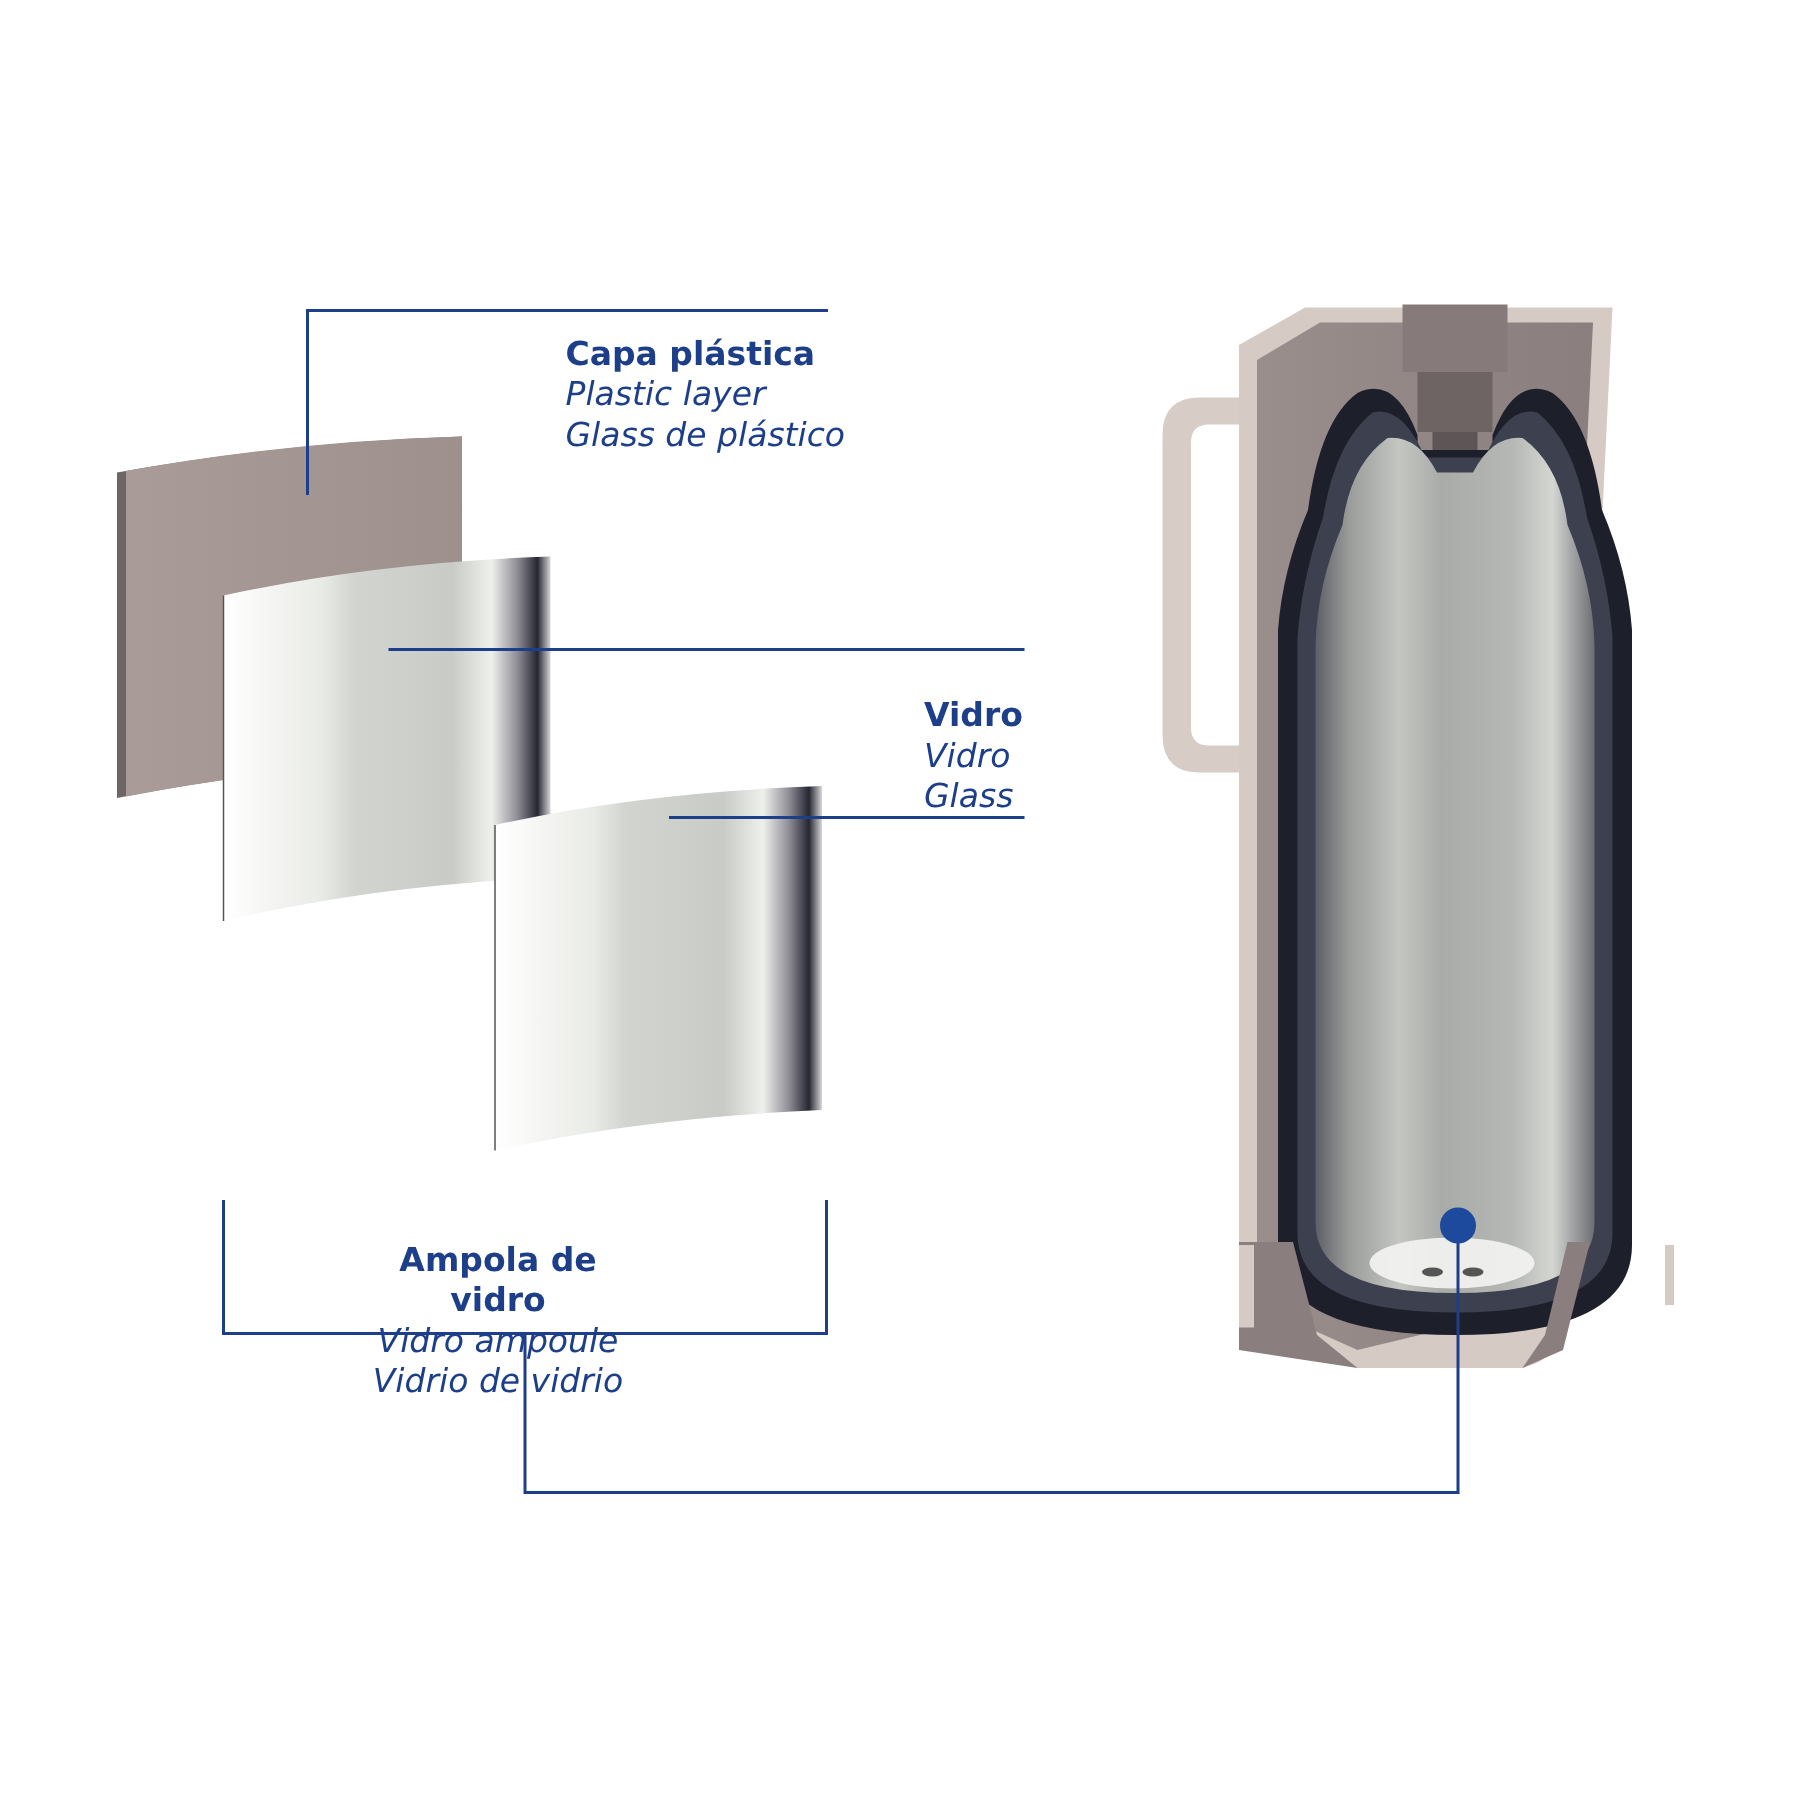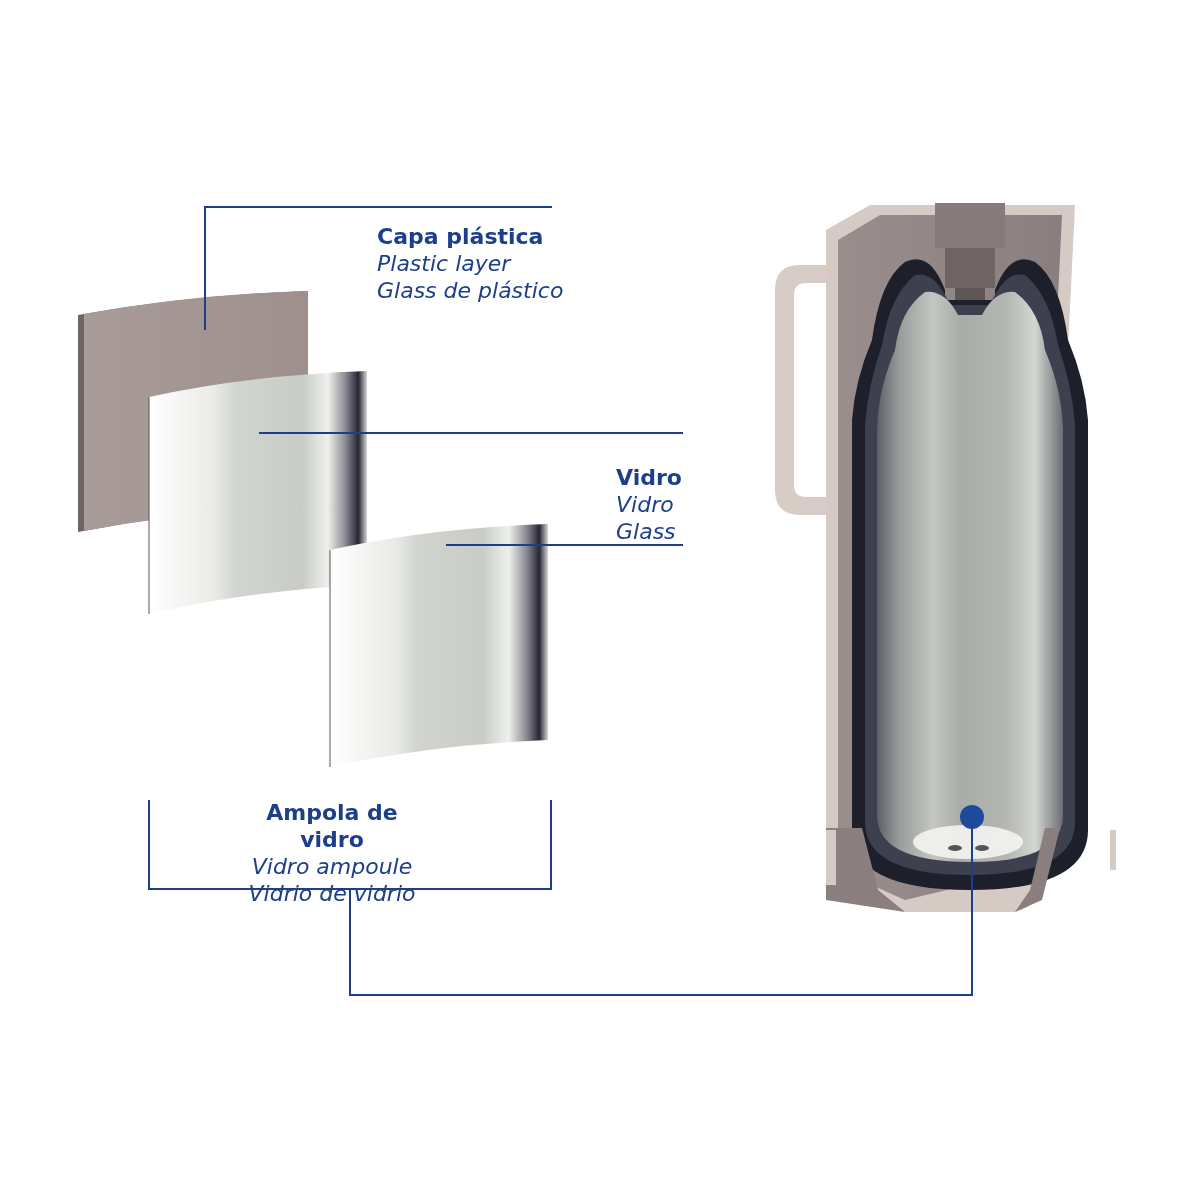--- a/index.html
+++ b/index.html
@@ -1,21 +1,21 @@
 <!DOCTYPE html>
 <html><head>
 <meta charset="utf-8">
 <style>
   html, body { margin:0; padding:0; background:#ffffff; }
   body { width:1200px; height:1200px; position:relative; overflow:hidden;
          font-family:"DejaVu Sans", sans-serif; color:#1d3f8a; }
   .label { position:absolute; font-size:22px; line-height:27px; }
   .label .b { font-weight:bold; display:block; }
   .label .i { font-style:italic; display:block; }
-  .center { text-align:center; }
+  .center { text-align:center;margin-top:28px; }
   svg { position:absolute; left:0; top:0; }
 </style>
 </head>
 <body>
 
 <svg width="1200" height="1200" viewBox="0 0 1200 1200">
   <defs>
     <linearGradient id="glassGrad" x1="0" x2="1" y1="0" y2="0">
       <stop offset="0" stop-color="#ffffff"></stop>
       <stop offset="0.3" stop-color="#e9ebe6"></stop>

